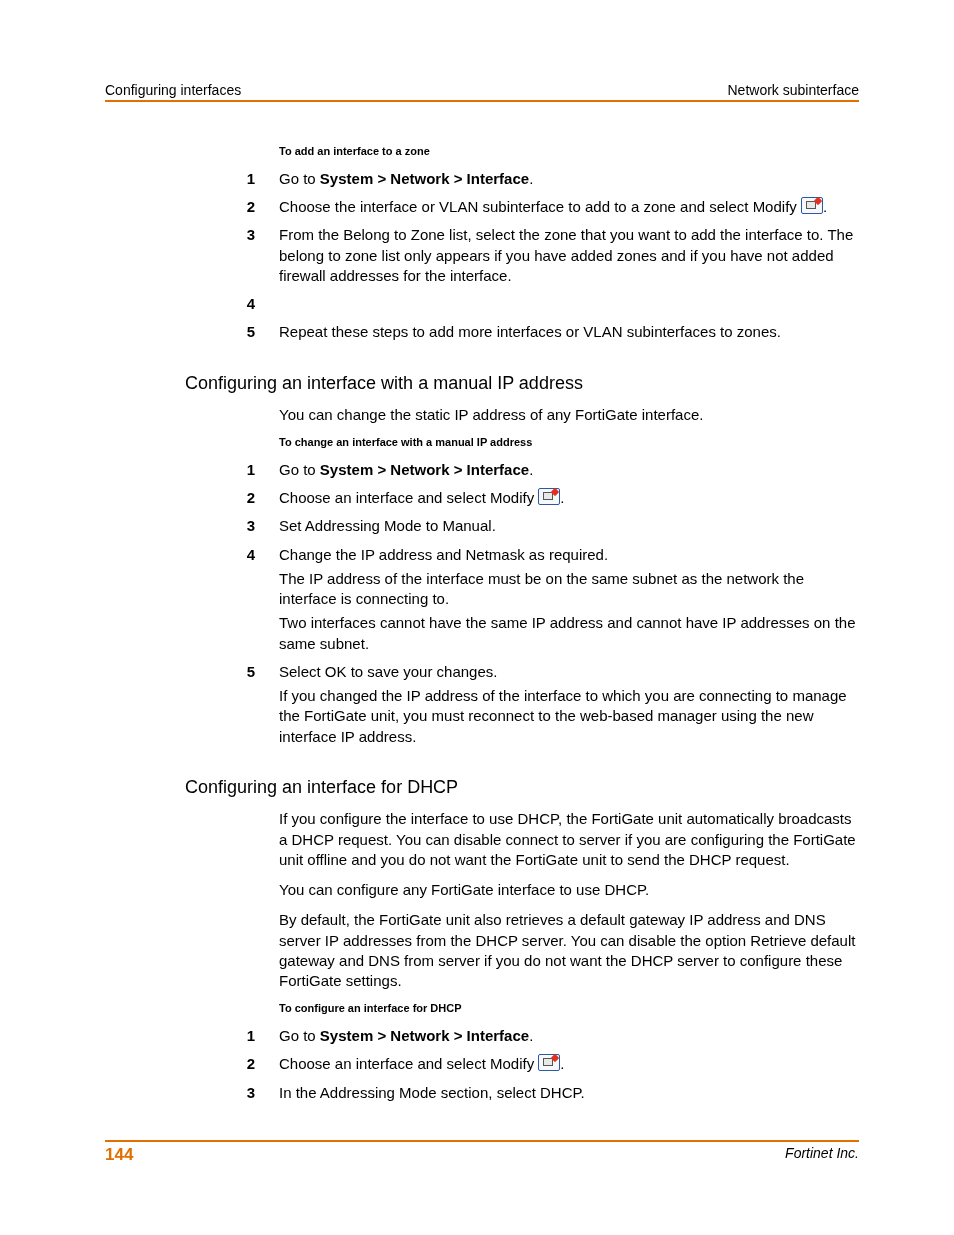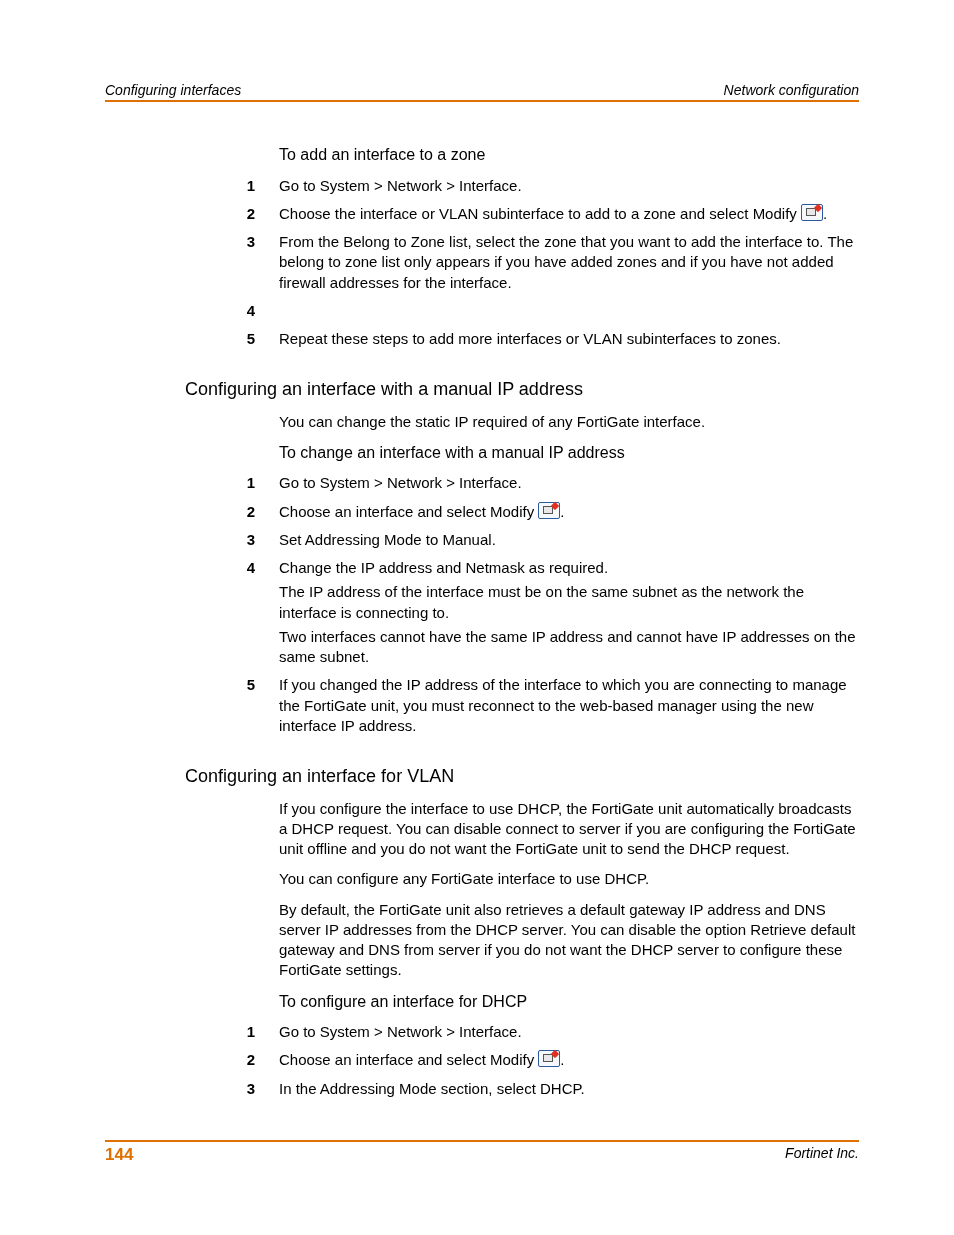--- a/index.html
+++ b/index.html
@@ -13,33 +13,32 @@
   .page {
     width: 954px;
     height: 1235px;
     box-sizing: border-box;
     padding: 82px 95px 70px 105px;
     position: relative;
   }
   .running-header {
     display: flex;
     justify-content: space-between;
-    font-style: italic;
     font-size: 14px;
     padding-bottom: 2px;
     border-bottom: 2px solid #e07000;
     margin-bottom: 42px;
   }
   .content {
     padding-left: 80px;
     line-height: 1.35;
   }
   .sub-heading {
-    font-weight: normal;
-    font-size: 16px;
+    font-weight: bold;
+    font-size: 11px;
     padding-left: 94px;
     margin-top: 6px;
     margin-bottom: 10px;
   }
   .section-heading {
     font-weight: normal;
     font-size: 18px;
     margin-top: 28px;
     margin-bottom: 10px;
   }
@@ -61,21 +60,21 @@
   .step-body {
     flex: 1;
   }
   .step-para {
     margin-bottom: 4px;
   }
   .step-para:last-child {
     margin-bottom: 0;
   }
   b {
-    font-weight: normal;
+    font-weight: bold;
   }
   .modify-icon {
     display: inline-block;
     width: 20px;
     height: 15px;
     vertical-align: -2px;
     border: 1px solid #2c5aa0;
     border-radius: 2px;
     position: relative;
     background: #f6f8fc;
@@ -121,21 +120,21 @@
     font-style: italic;
   }
 </style>
 </head>
 <body>
 
 <div class="page">
 
   <div class="running-header">
     <span>Configuring interfaces</span>
-    <span>Network configuration</span>
+    <span>Network subinterface</span>
   </div>
 
   <div class="content">
 
     <div class="sub-heading">To add an interface to a zone</div>
 
     <div class="step">
       <div class="step-num">1</div>
       <div class="step-body">
         <span>Go to </span><b>System &gt; Network &gt; Interface</b><span>.</span>
@@ -157,21 +156,21 @@
     <div class="step">
       <div class="step-num">4</div>
     </div>
 
     <div class="step">
       <div class="step-num">5</div>
       <div class="step-body">Repeat these steps to add more interfaces or VLAN subinterfaces to zones.</div>
     </div>
 
     <div class="section-heading">Configuring an interface with a manual IP address</div>
-    <div class="body-text">You can change the static IP required of any FortiGate interface.</div>
+    <div class="body-text">You can change the static IP address of any FortiGate interface.</div>
     <div class="sub-heading">To change an interface with a manual IP address</div>
 
     <div class="step">
       <div class="step-num">1</div>
       <div class="step-body">
         <span>Go to </span><b>System &gt; Network &gt; Interface</b><span>.</span>
       </div>
     </div>
 
     <div class="step">
@@ -191,25 +190,26 @@
       <div class="step-body">
         <div class="step-para">Change the IP address and Netmask as required.</div>
         <div class="step-para">The IP address of the interface must be on the same subnet as the network the interface is connecting to.</div>
         <div class="step-para">Two interfaces cannot have the same IP address and cannot have IP addresses on the same subnet.</div>
       </div>
     </div>
 
     <div class="step">
       <div class="step-num">5</div>
       <div class="step-body">
+        <div class="step-para">Select OK to save your changes.</div>
         <div class="step-para">If you changed the IP address of the interface to which you are connecting to manage the FortiGate unit, you must reconnect to the web-based manager using the new interface IP address.</div>
       </div>
     </div>
 
-    <div class="section-heading">Configuring an interface for VLAN</div>
+    <div class="section-heading">Configuring an interface for DHCP</div>
     <div class="body-text">If you configure the interface to use DHCP, the FortiGate unit automatically broadcasts a DHCP request. You can disable connect to server if you are configuring the FortiGate unit offline and you do not want the FortiGate unit to send the DHCP request.</div>
     <div class="body-text">You can configure any FortiGate interface to use DHCP.</div>
     <div class="body-text">By default, the FortiGate unit also retrieves a default gateway IP address and DNS server IP addresses from the DHCP server. You can disable the option Retrieve default gateway and DNS from server if you do not want the DHCP server to configure these FortiGate settings.</div>
     <div class="sub-heading">To configure an interface for DHCP</div>
 
     <div class="step">
       <div class="step-num">1</div>
       <div class="step-body">
         <span>Go to </span><b>System &gt; Network &gt; Interface</b><span>.</span>
       </div>

